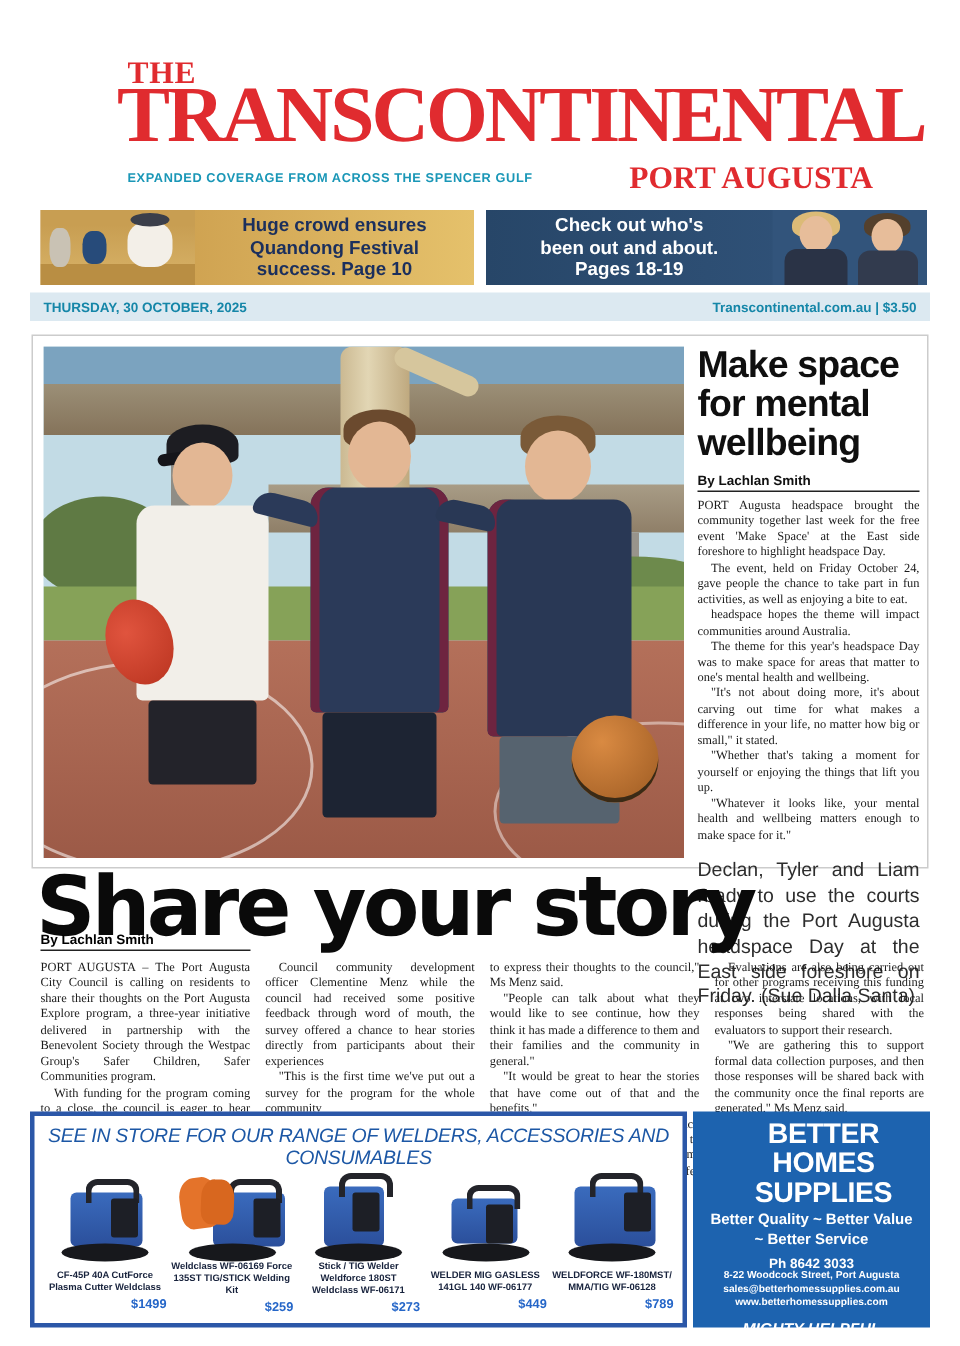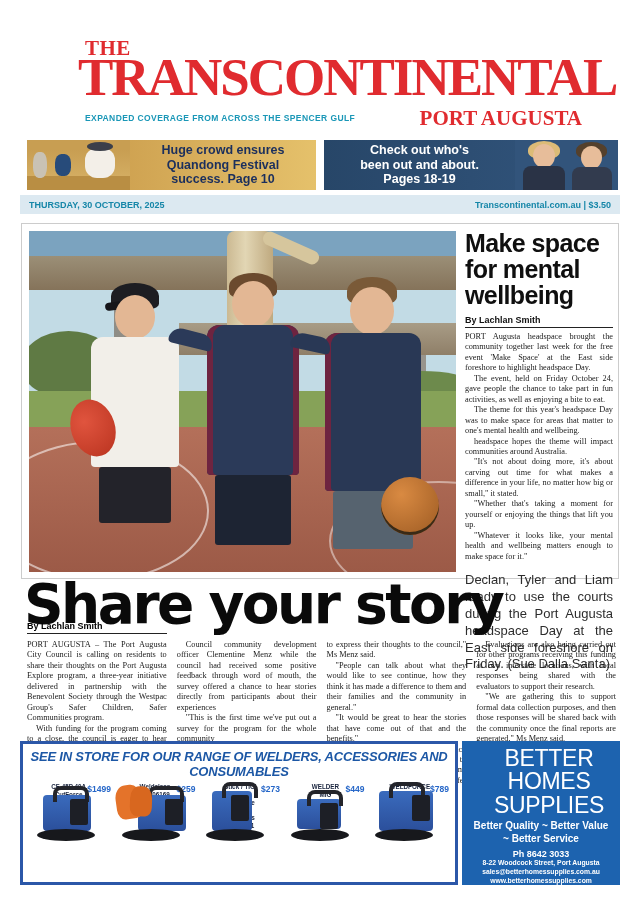--- a/index.html
+++ b/index.html
@@ -91,37 +91,37 @@
             font-size:55px; letter-spacing:-2.5px; color:#0a0a0a; white-space:nowrap; }
   .main-byline { position:absolute; left:27px; top:621px; width:140px; font-size:9px; font-weight:bold;
             border-bottom:1.3px solid #222; padding-bottom:2px; }
   .cols { position:absolute; left:27px; top:640px; width:589px; display:flex; gap:10px; }
   .col { width:140px; }
   .continued { margin-top:10px; text-align:right; color:#e02b2f; font-family:"Liberation Sans",sans-serif;
             font-weight:bold; font-size:8.6px; }
 
   
   .welders { position:absolute; left:20px; top:741px; width:438px; height:144px; border:3px solid #2b57a8; background:#fff; }
-  .welders-h { margin-top:5px; text-align:center; color:#1c57a5; font-weight:bold; font-style:italic; font-size:13px; letter-spacing:-.2px; }
+  .welders-h { margin-top:5px; text-align:center; color:#1c57a5; font-weight:normal; font-style:italic; font-size:13px; letter-spacing:-.2px; }
   .products { display:flex; justify-content:space-between; padding:4px 6px 0; }
-  .product { width:82px; display:flex; flex-direction:row; align-items:flex-start; }
+  .product { width:82px; display:flex; flex-direction:column; align-items:flex-end; }
   .prod-img { position:relative; width:78px; height:58px; }
   .welderbox { position:absolute; left:14px; top:12px; width:48px; height:36px; background:linear-gradient(180deg,#3a6bbd,#2b4f9b); border-radius:4px; }
   .welderbox::before { content:""; position:absolute; left:10px; top:-9px; width:28px; height:12px; border:4px solid #23242a; border-bottom:none; border-radius:8px 8px 0 0; }
   .welderbox::after { content:""; position:absolute; right:3px; top:4px; width:18px; height:26px; background:#1d1f26; border-radius:2px; }
   .glove { position:absolute; left:2px; top:2px; width:26px; height:34px; background:#e4732a; border-radius:40% 40% 30% 30%; transform:rotate(-8deg); }
   .glove::after { content:""; position:absolute; left:14px; top:3px; width:22px; height:30px; background:#d8671f; border-radius:40% 40% 30% 30%; transform:rotate(10deg); }
   .cable { position:absolute; left:8px; bottom:0; width:58px; height:12px; background:#17181c; border-radius:50%; }
   .prod-name { min-height:22px; display:flex; align-items:flex-end; text-align:center; color:#17223c; font-weight:bold; font-size:6.3px; line-height:1.25; }
   .prod-price { margin-top:1px; color:#2566c8; font-weight:bold; font-size:8.5px; }
 
   
   .bhs { position:absolute; left:462px; top:741px; width:158px; height:144px; background:#1d63af; color:#fff;
          text-align:center; padding-top:6px; }
-  .bhs-t1 { font-size:23px; font-weight:normal; letter-spacing:-.3px; line-height:1.02;padding-left:16px; }
+  .bhs-t1 { font-size:19px; font-weight:bold; letter-spacing:-.3px; line-height:1.02;padding-left:16px; }
   .bhs-tag { margin-top:3px; font-size:10px; font-weight:bold; line-height:1.25; padding:0 8px; }
   .bhs-ph { margin-top:4px; font-size:9px; font-weight:bold; }
   .bhs-small { font-size:6.8px; font-weight:bold; line-height:1.3; }
   .bhs-slogan { margin-top:6px; font-size:10.5px; font-weight:bold; font-style:italic; }
   .bhs-brand { font-size:20px; font-weight:bold; font-style:italic; letter-spacing:-.5px; line-height:1;margin-top:48px; }
 </style>
 </head>
 <body>
 
 <div class="page">
@@ -209,22 +209,22 @@
         <div class="ball" style="left:352px; top:246px; width:58px; height:58px; background:radial-gradient(circle at 35% 30%, #d98a42, #9c5a22); box-shadow:inset 0 -3px 0 #3a2a16;"></div>
       </div>
     </div>
 
     <div class="leadcol">
       <div class="lead-h">Make space for mental wellbeing</div>
       <div class="byline">By Lachlan Smith</div>
       <div class="serif-body">
         <p>PORT Augusta headspace brought the community together last week for the free event 'Make Space' at the East side foreshore to highlight headspace Day.</p>
         <p class="ind">The event, held on Friday October 24, gave people the chance to take part in fun activities, as well as enjoying a bite to eat.</p>
+        <p class="ind">headspace hopes the theme will impact communities around Australia.</p>
         <p class="ind">The theme for this year's headspace Day was to make space for areas that matter to one's mental health and wellbeing.</p>
-        <p class="ind">headspace hopes the theme will impact communities around Australia.</p>
         <p class="ind">"It's not about doing more, it's about carving out time for what makes a difference in your life, no matter how big or small," it stated.</p>
         <p class="ind">"Whether that's taking a moment for yourself or enjoying the things that lift you up.</p>
         <p class="ind">"Whatever it looks like, your mental health and wellbeing matters enough to make space for it."</p>
       </div>
       <div class="lead-caption">Declan, Tyler and Liam ready to use the courts during the Port Augusta headspace Day at the East side foreshore on Friday. (Sue Dalla Santa)</div>
     </div>
   </div>
 
   <div class="main-h">Share your story</div>
   <div class="main-byline">By Lachlan Smith</div>

